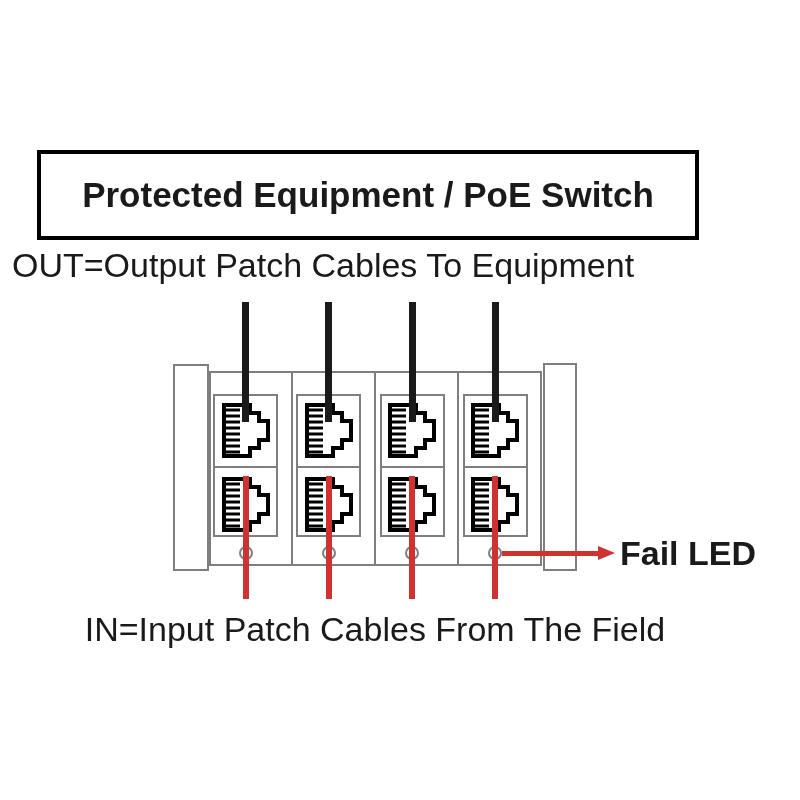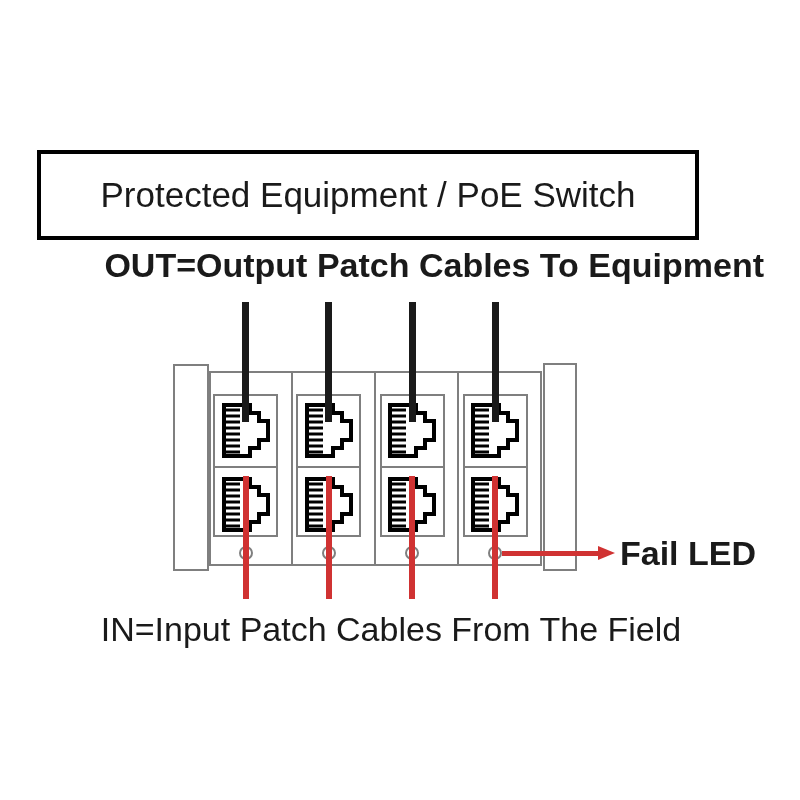--- a/index.html
+++ b/index.html
@@ -10,31 +10,31 @@
   }
   #scene{position:relative;width:800px;height:800px;background:#ffffff;overflow:hidden;}
 
   
   .title-box{
     position:absolute;left:37px;top:150px;width:662px;height:90px;
     border:4px solid #000;box-sizing:border-box;
     display:flex;align-items:center;justify-content:center;
   }
   .title-box span{
-    font-size:35px;font-weight:normal;white-space:nowrap;letter-spacing:0px;
+    font-size:35px;font-weight:bold;white-space:nowrap;letter-spacing:0px;
   }
 
   
   .out-label{
-    position:absolute;left:4px;top:246px;width:760px;text-align:right;
-    font-size:34px;white-space:nowrap;font-weight:bold;
+    position:absolute;left:12px;top:246px;width:760px;text-align:left;
+    font-size:34px;white-space:nowrap;
   }
   .in-label{
     position:absolute;left:0;top:610px;width:750px;text-align:center;
-    font-size:34px;white-space:nowrap;padding-left:16px;
+    font-size:34px;white-space:nowrap;
   }
   .fail-led-label{
     position:absolute;left:620px;top:534px;height:38px;line-height:38px;
     font-size:34px;white-space:nowrap;font-weight:bold;
   }
 
   
   .flange{
     position:absolute;border:2px solid #7f7f7f;background:#fff;box-sizing:border-box;
   }

